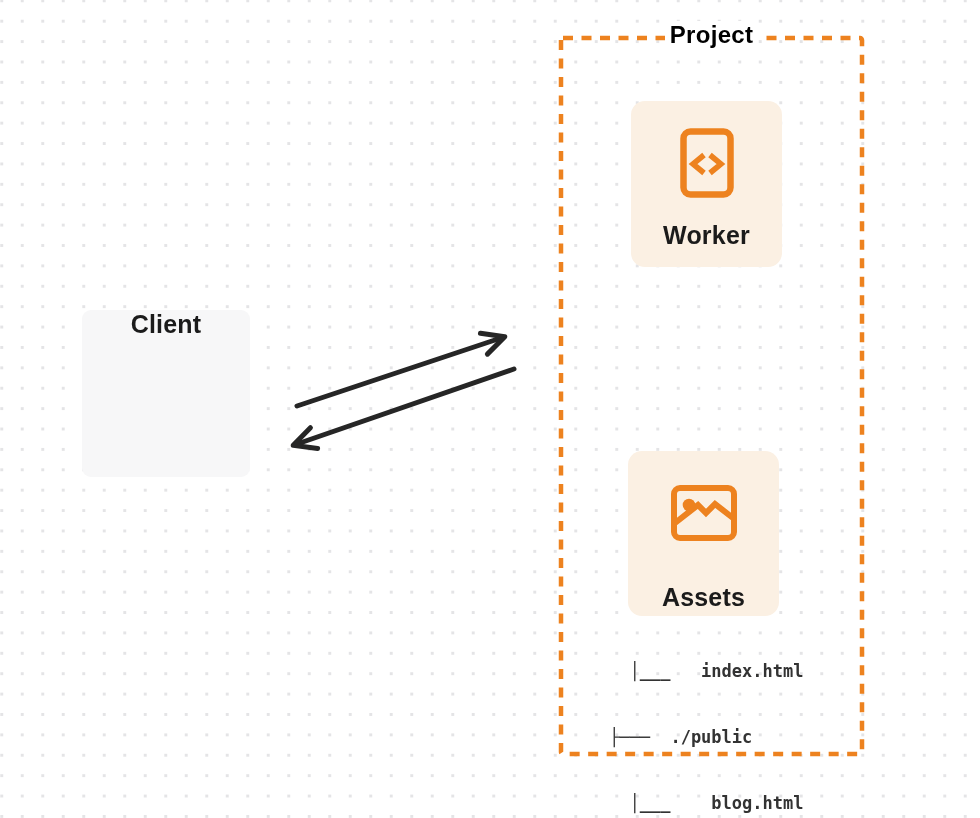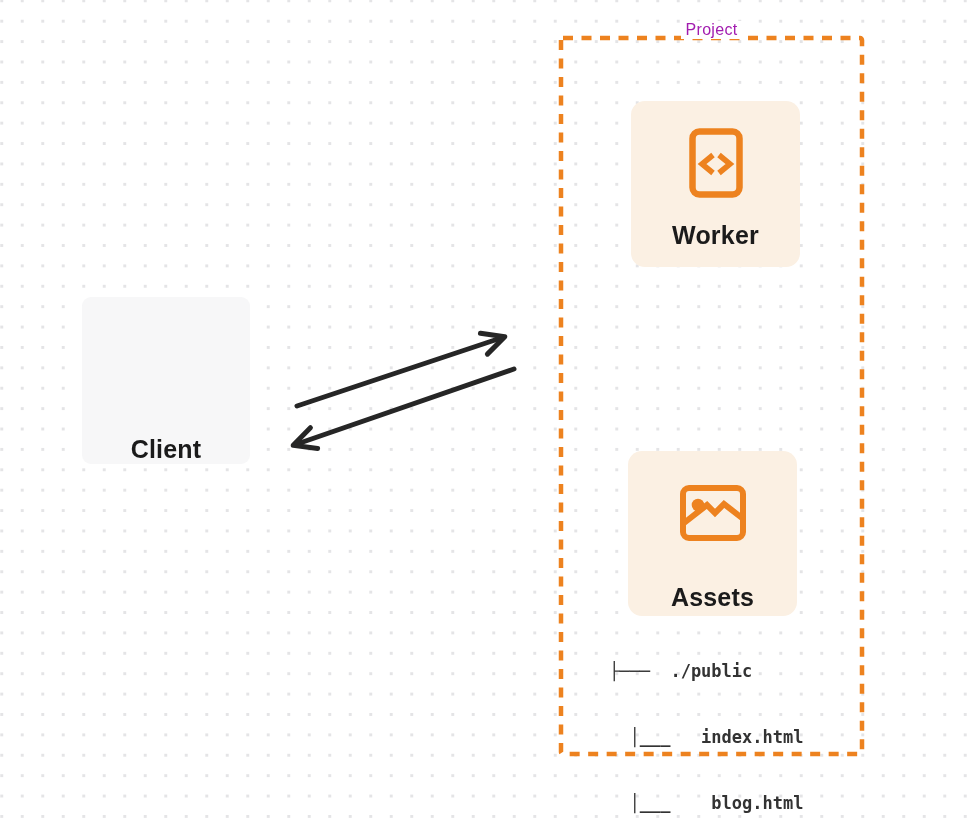--- a/index.html
+++ b/index.html
@@ -17,26 +17,26 @@
     color: #1c1c1c;
   }
   svg.overlay {
     position: absolute;
     left: 0; top: 0;
     width: 980px; height: 818px;
     pointer-events: none;
   }
   .client-box {
     position: absolute;
-    left: 82px; top: 297px;
+    left: 82px; top: 310px;
     width: 168px; height: 167px;
     background: #f7f7f8;
     border-radius: 9px;
     display: flex;
-    align-items: flex-end;
+    align-items: flex-start;
     justify-content: center;
   }
   .node-label {
     font-size: 25px;
     font-weight: 700;
     color: #1b1b1b;
     letter-spacing: 0.2px;
   }
   .request-label {
     position: absolute;
@@ -48,28 +48,28 @@
   .project-title-wrap {
     position: absolute;
     left: 561px; top: 21px;
     width: 301px;
     text-align: center;
   }
   .project-title {
     display: inline-block;
     background: #ffffff;
     padding: 0 5px;
-    font-size: 16px;
-    font-weight: 400;
-    color: #a21caf;
+    font-size: 24px;
+    font-weight: 700;
+    color: #000000;
     letter-spacing: 0.3px;
   }
   .card {
     position: absolute;
-    width: 169px;
+    width: 151px;
     background: #fbf0e3;
     border-radius: 14px;
     display: flex;
     flex-direction: column;
     align-items: center;
   }
   .card.worker { left: 631px; top: 101px; height: 166px; padding-top: 27px; }
   .card.assets { left: 628px; top: 451px; height: 165px; padding-top: 34px; }
   .card .icon { flex: 0 0 auto; }
   .card.worker .node-label { margin-top: 19px; }
@@ -126,19 +126,19 @@
       <svg width="66" height="56" viewBox="0 0 66 56">
         <rect x="3" y="3" width="60" height="50" rx="6" fill="none" stroke="#ED821F" stroke-width="6"></rect>
         <circle cx="18" cy="20" r="6.3" fill="#ED821F"></circle>
         <path d="M4 38 L27 20 L35 28 L44 19 L62 33" fill="none" stroke="#ED821F" stroke-width="6" stroke-linecap="butt" stroke-linejoin="miter"></path>
       </svg>
     </span>
     <span class="node-label">Assets</span>
   </div>
 
   <div class="file-tree">
+    <div>  │___   index.html</div>
     <div>├───  ./public</div>
-    <div>  │___   index.html</div>
     <div>  │___    blog.html</div>
     
   </div>
 
 </div>
 
 </body></html>

